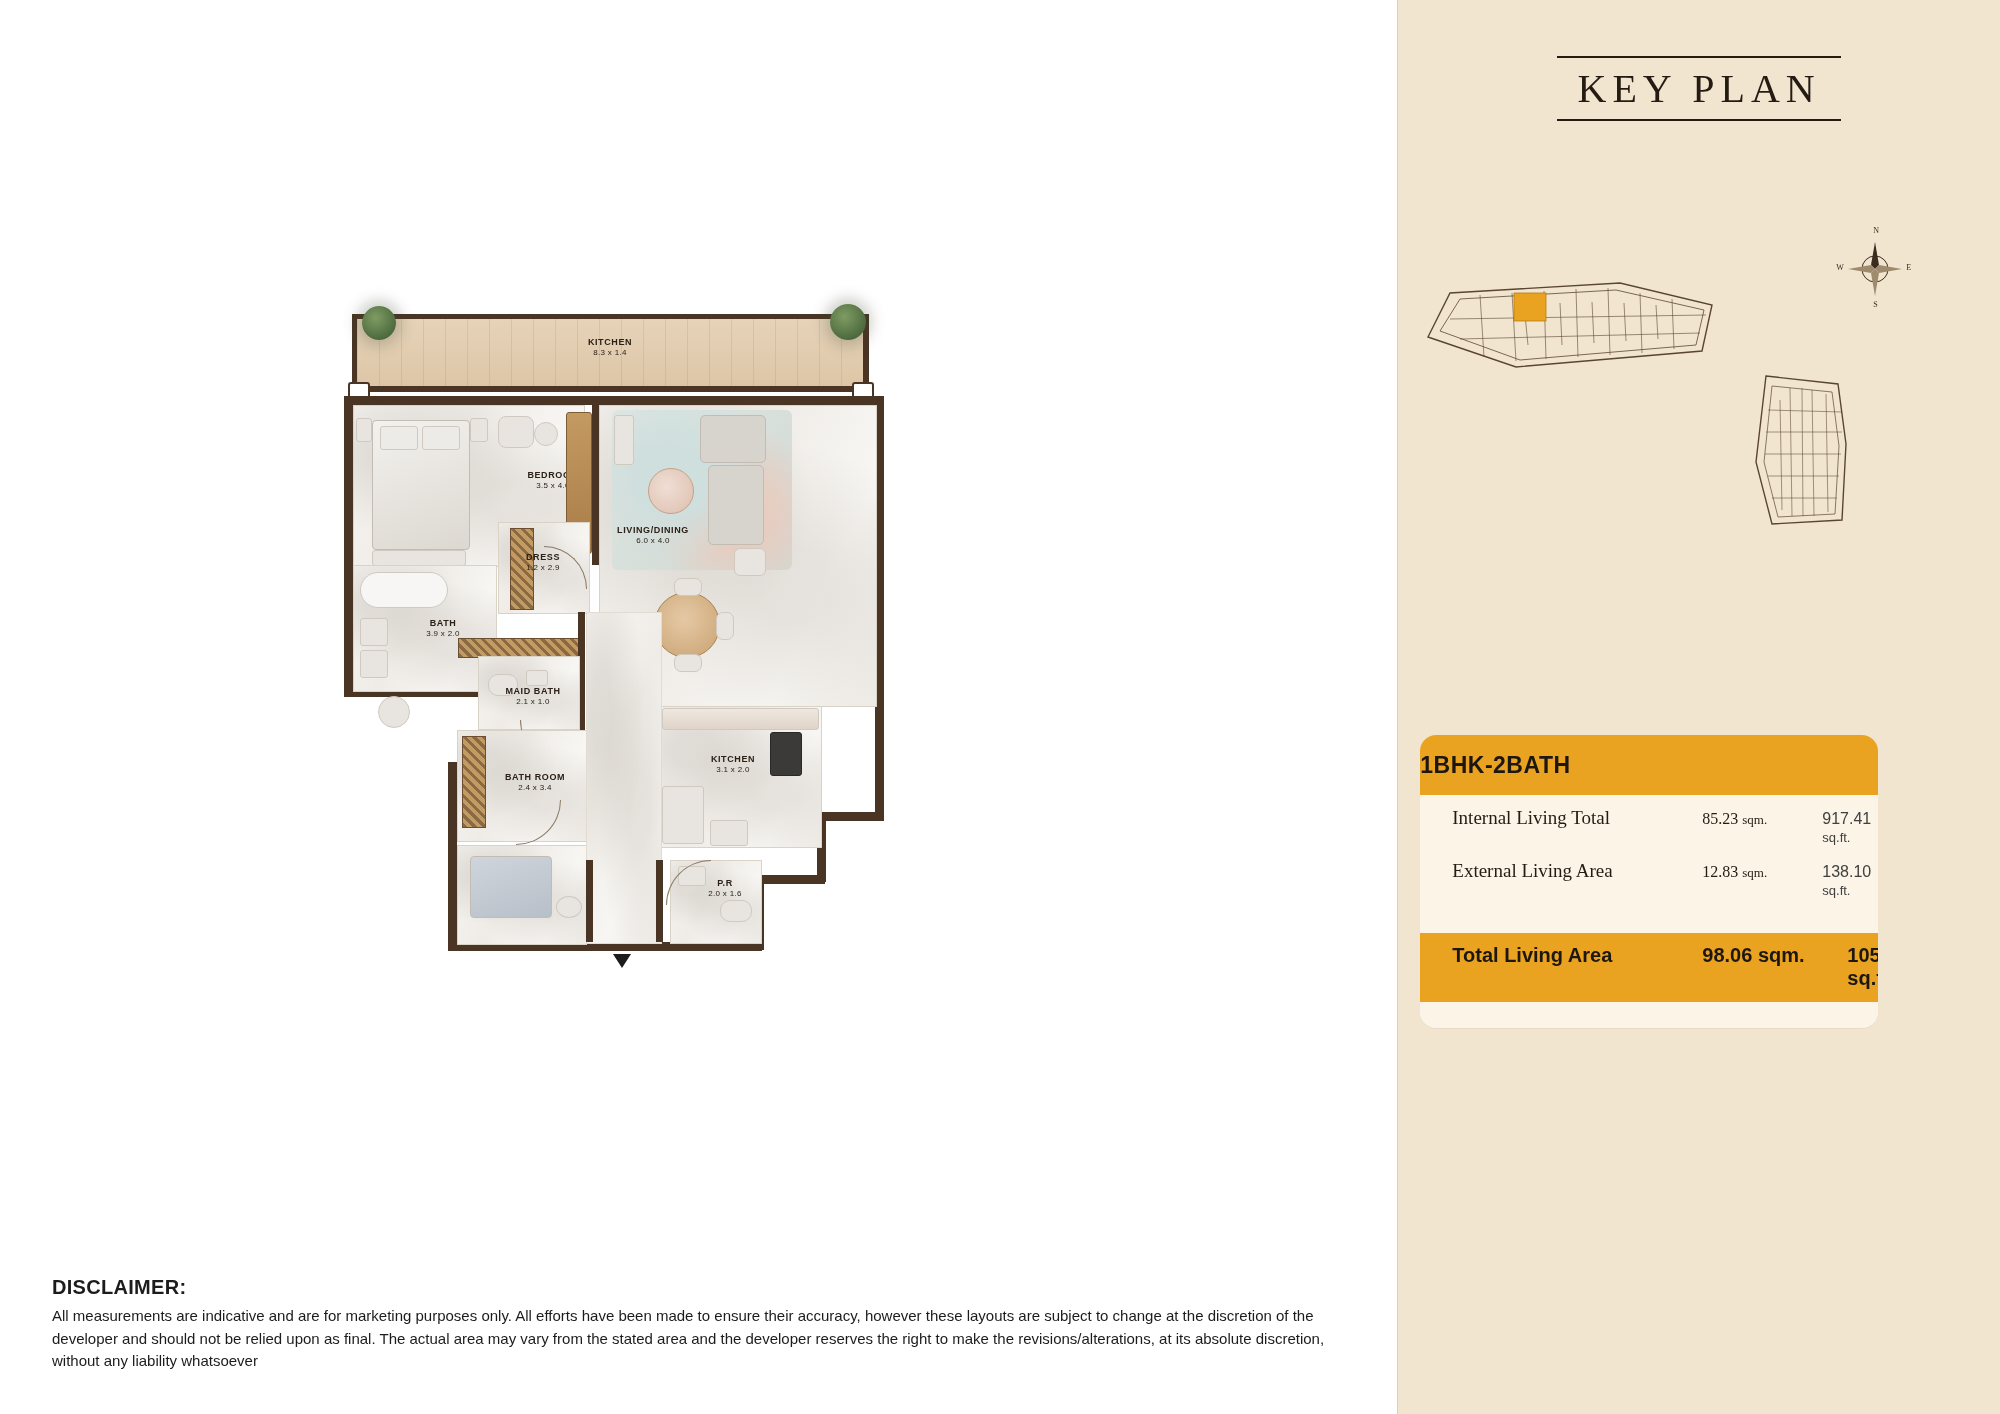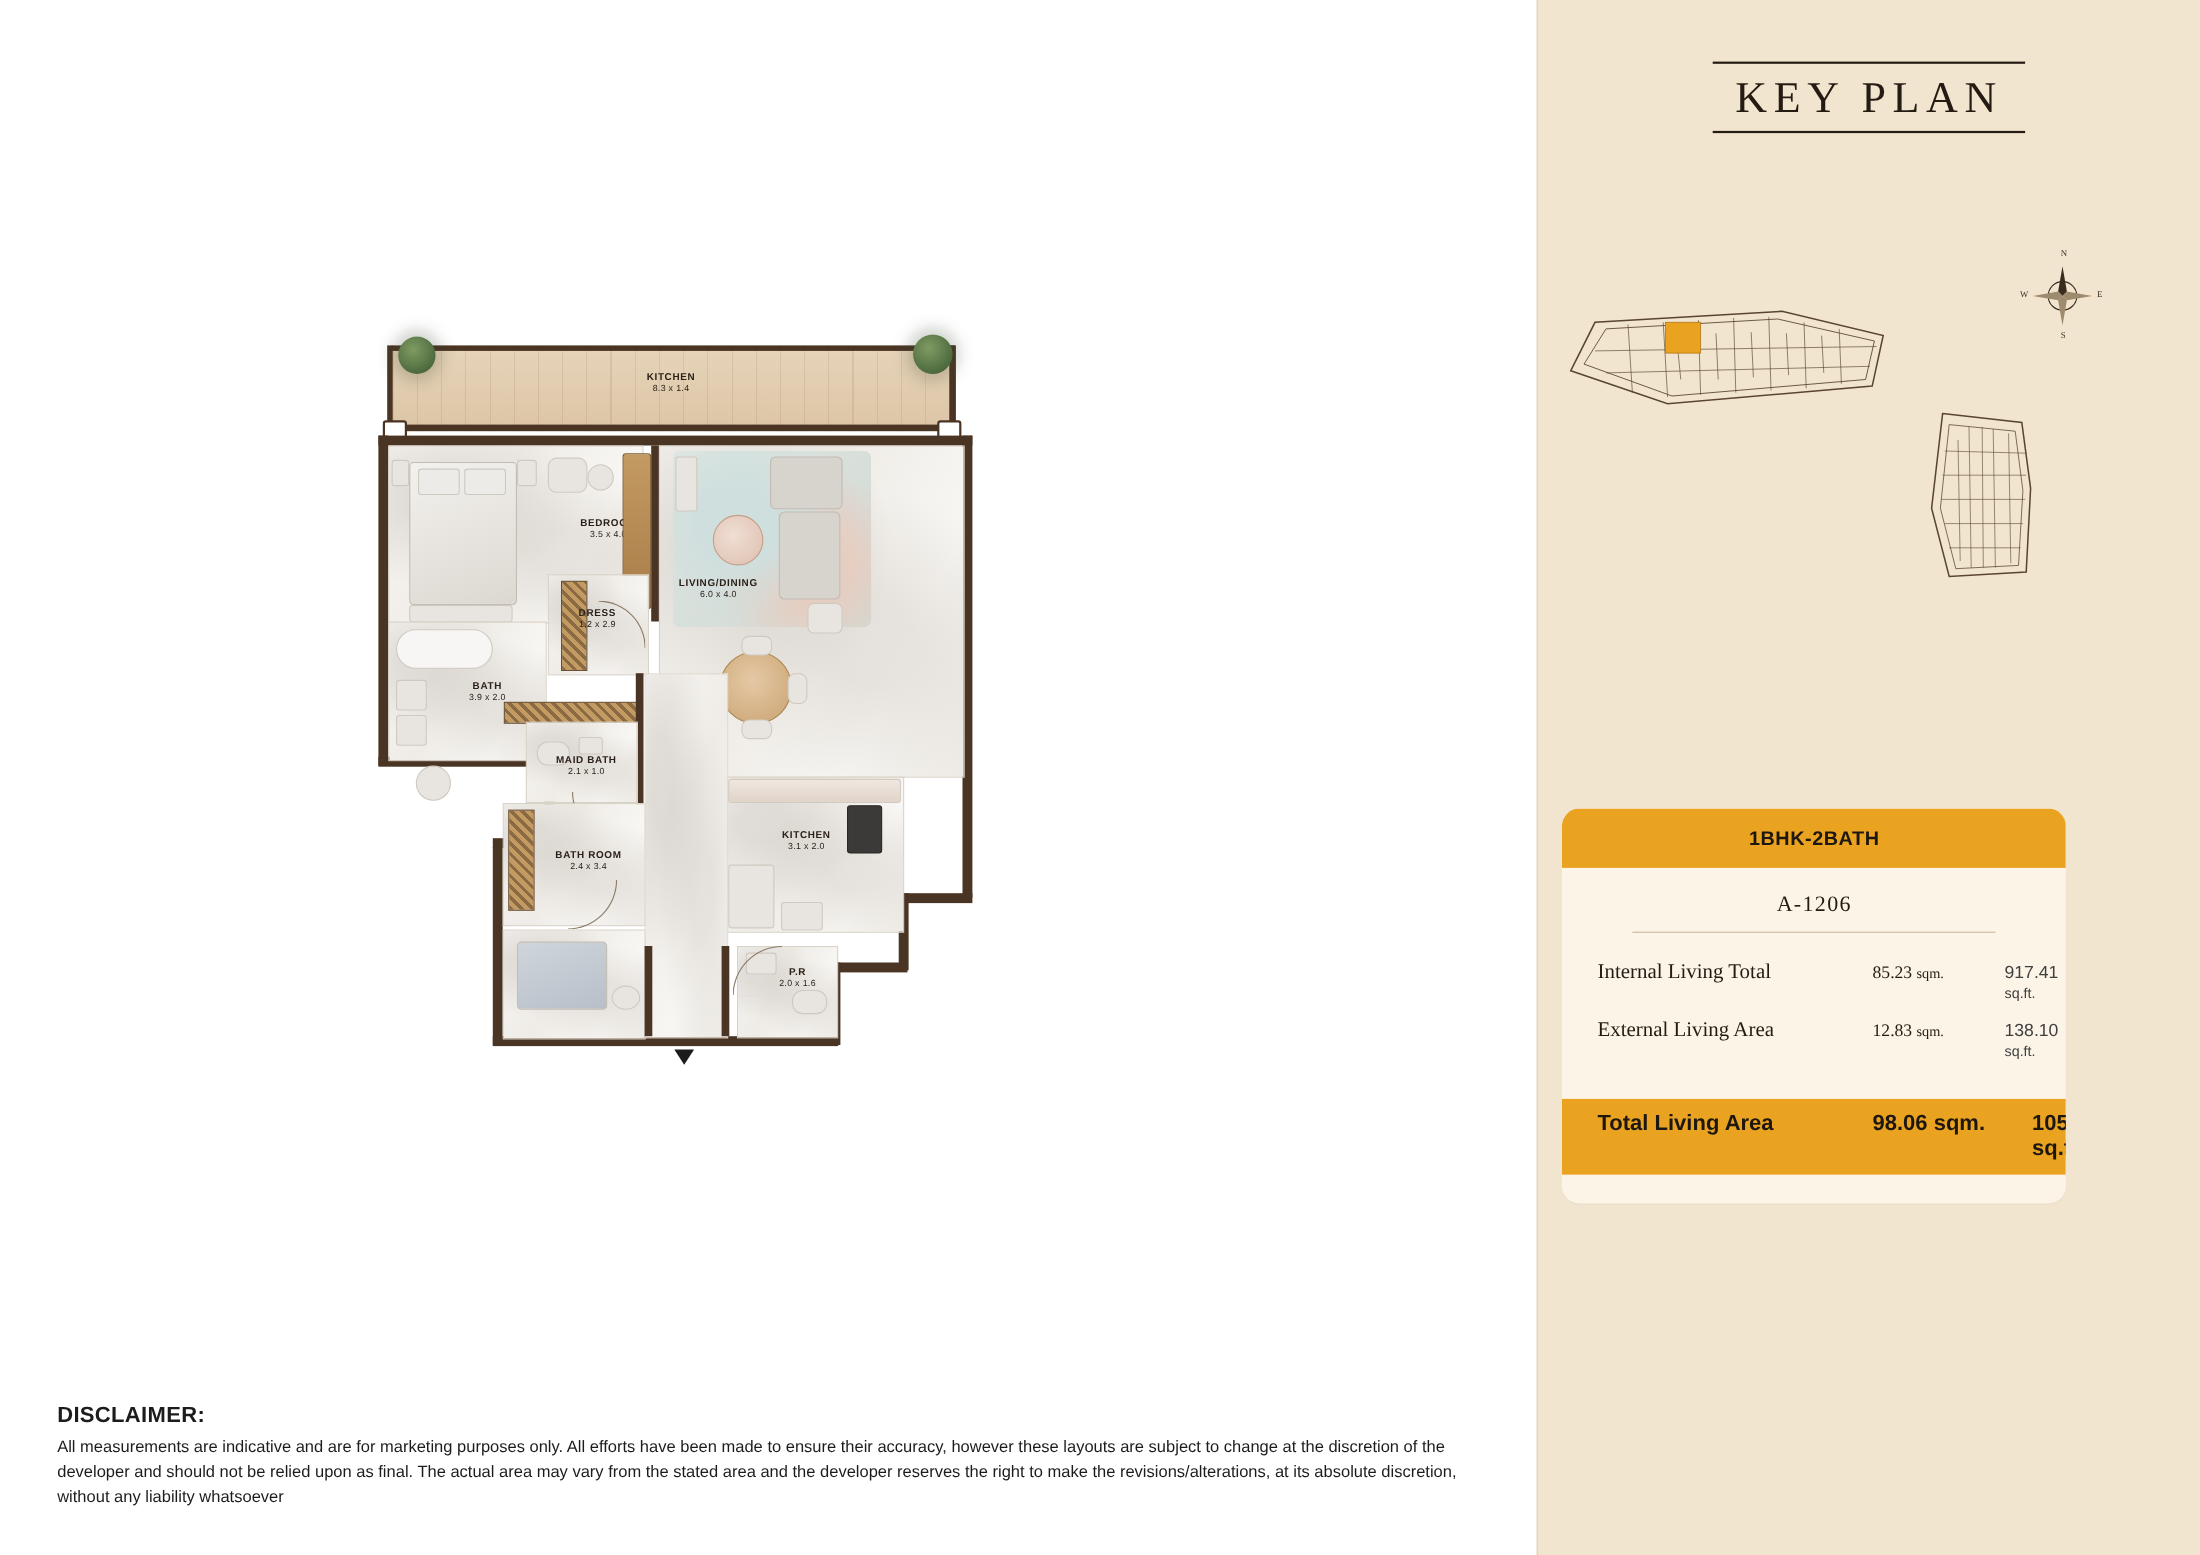--- a/index.html
+++ b/index.html
@@ -189,23 +189,22 @@
     top: 735px;
     width: 458px;
     border-radius: 16px;
     overflow: hidden;
     background: #fbf4e7;
     box-shadow: 0 1px 0 rgba(0,0,0,.04);
   }
   .info-head {
     background: #e9a321;
     color: #1d1710;
-    text-align: center;
     font-family: "Liberation Sans", sans-serif;
-    font-size: 18px;
+    font-size: 23px;
     font-weight: 700;
     letter-spacing: .5px;
     padding: 17px 0 16px;
   }
   .info-unit {
     text-align: center;
     font-family: "Liberation Serif", serif;
     font-size: 20px;
     color: #241b12;
     letter-spacing: 1.2px;
@@ -504,24 +503,20 @@
             <path d="M66 20 L68 146"></path>
           <path d="M56 18 L57 146"></path>
           <path d="M34 30 L36 140"></path>
             <path d="M80 24 L82 142"></path>
         </g>
       </svg>
     </div>
 
     <div class="info-card">
       <div class="info-head">1BHK-2BATH</div>
-      <div class="info-unit">
-        <span>A-1206</span>
-        <span class="u-rule"></span>
-      </div>
       <div class="area-rows">
         <div class="area-row">
           <span class="a-name">Internal Living Total</span>
           <span class="a-sqm">
             <span>85.23</span>
             <span class="unit">sqm.</span>
           </span>
           <span class="a-sqft">
             <span>917.41</span>
             <span class="unit">sq.ft.</span>

